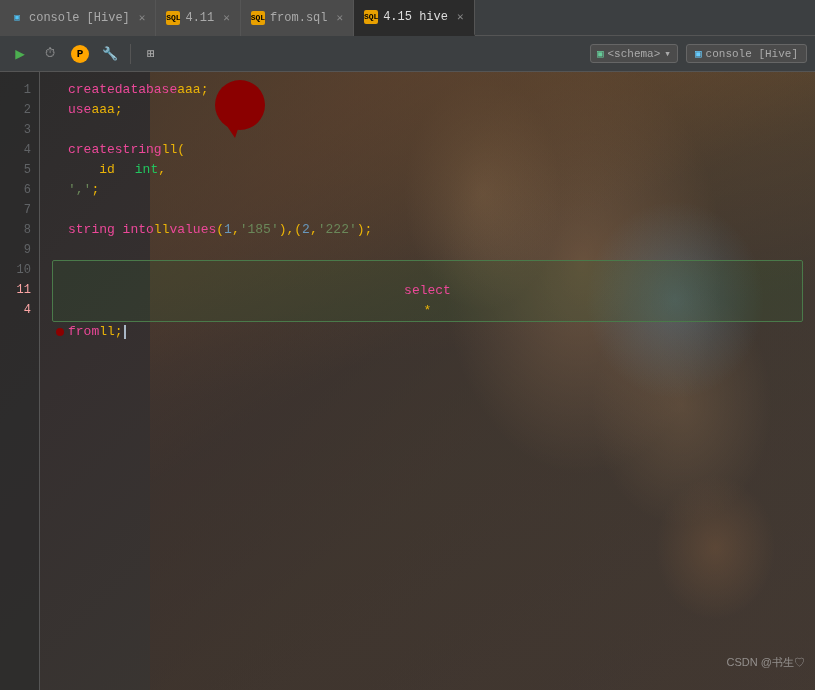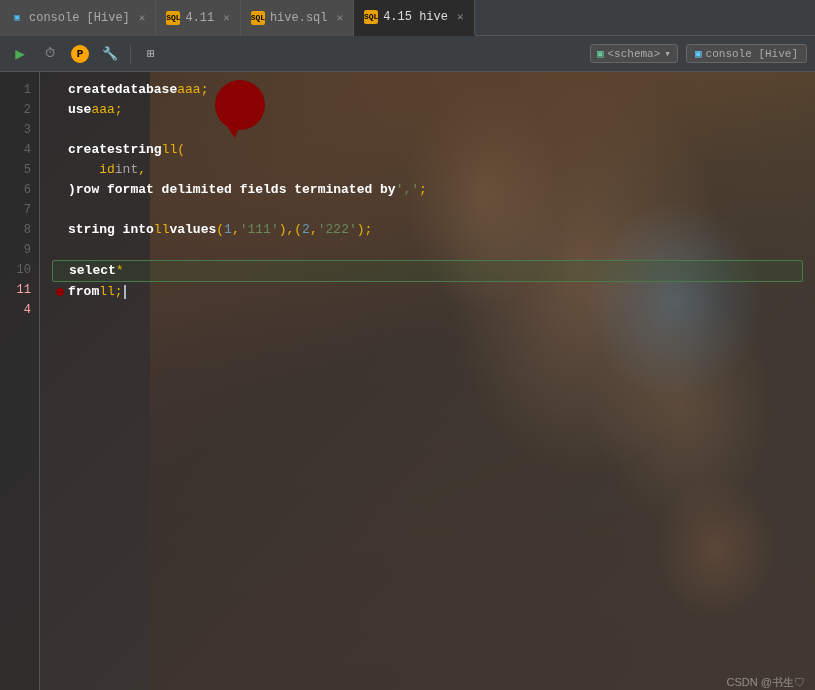--- a/index.html
+++ b/index.html
@@ -228,41 +228,42 @@
       line-height: 20px;
       font-size: 13px;
       font-family: 'Courier New', monospace;
       position: relative;
     }
 
     .code-line.highlighted {
       background: rgba(50, 100, 50, 0.2);
       border: 1px solid #4a7a4a;
       border-radius: 2px;
+      flex-direction: column;
     }
 
     .breakpoint-area {
       width: 16px;
       height: 20px;
       display: flex;
       align-items: center;
       justify-content: center;
       flex-shrink: 0;
     }
 
     .breakpoint-dot {
       width: 8px;
       height: 8px;
       background: #8B0000;
       border-radius: 50%;
     }
 
     
-    .kw { color: #ffffff; font-weight: bold; }      
-    .type { color: #a3a3a3; }     
+    .kw { color: #ec4899; }      
+    .type { color: #22c55e; margin-left: 20px; }     
     .str { color: #6a8759; }      
     .num { color: #6897bb; }       
     .plain { color: #eab308; }
 
     .text-cursor {
       display: inline-block;
       width: 2px;
       height: 14px;
       background: #a9b7c6;
       animation: blink 1s step-end infinite;
@@ -270,21 +271,21 @@
       margin-left: 1px;
     }
 
     @keyframes blink {
       50% { opacity: 0; }
     }
 
     
     .watermark {
       position: absolute;
-      bottom: 0;
+      bottom: 20px;
       right: 10px;
       z-index: 20;
       font-size: 11px;
       color: rgba(200,200,200,0.6);
       font-family: Arial, sans-serif;
     }
 
     
     .chat-bubble {
       position: absolute;
@@ -323,21 +324,21 @@
     <span>console [Hive]</span>
     <span class="tab-close">✕</span>
   </div>
   <div class="tab">
     <span class="tab-icon sql-icon">SQL</span>
     <span>4.11</span>
     <span class="tab-close">✕</span>
   </div>
   <div class="tab">
     <span class="tab-icon sql-icon">SQL</span>
-    <span>hive.sql</span>
+    <span>from.sql</span>
     <span class="tab-close">✕</span>
   </div>
   <div class="tab active">
     <span class="tab-icon sql-icon">SQL</span>
     <span>4.15 hive</span>
     <span class="tab-close">✕</span>
   </div>
 </div>
 
 <div class="toolbar">
@@ -422,38 +423,37 @@
     <div class="code-line">
       <div class="breakpoint-area"></div>
       <span class="plain">&nbsp;&nbsp;&nbsp;&nbsp;id </span>
         <span class="type">int</span>
         <span class="plain">,</span>
     </div>
 
 
     <div class="code-line">
       <div class="breakpoint-area"></div>
-      <span class="kw">)row format delimited fields terminated by </span>
         <span class="str">','</span>
         <span class="plain">;</span>
     </div>
 
     <div class="code-line">
       <div class="breakpoint-area"></div>
     </div>
 
     <div class="code-line">
       <div class="breakpoint-area"></div>
       <span class="kw">string into </span>
         <span class="plain">ll </span>
         <span class="kw">values </span>
         <span class="plain">(</span>
         <span class="num">1</span>
         <span class="plain">,</span>
-        <span class="str">'111'</span>
+        <span class="str">'185'</span>
         <span class="plain">),(</span>
         <span class="num">2</span>
         <span class="plain">,</span>
         <span class="str">'222'</span>
         <span class="plain">);</span>
     </div>
 
     <div class="code-line">
       <div class="breakpoint-area"></div>
     </div>

